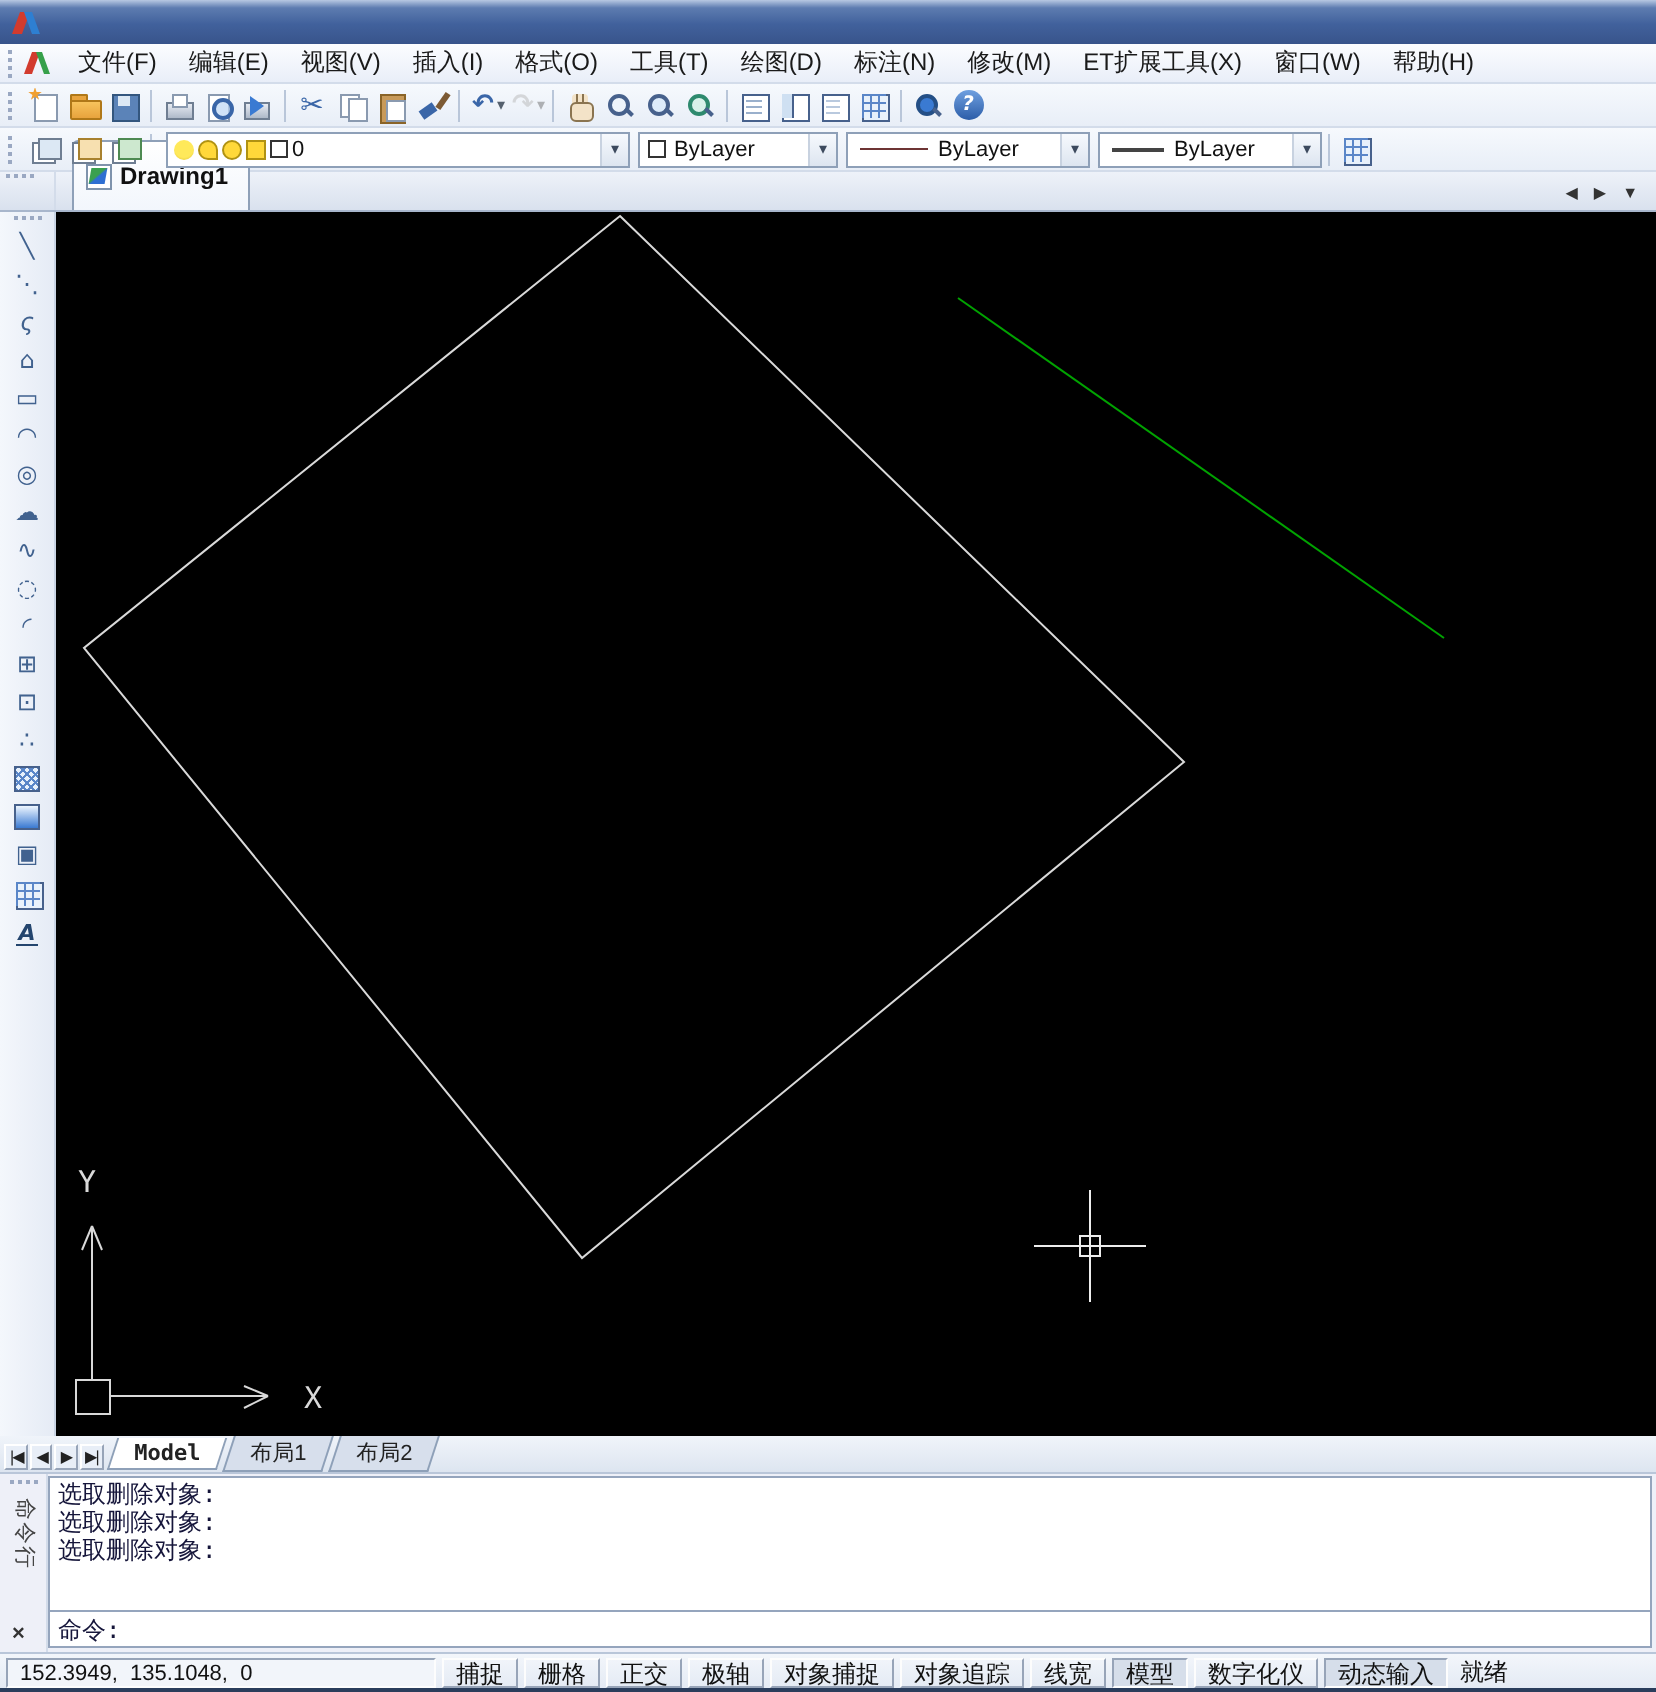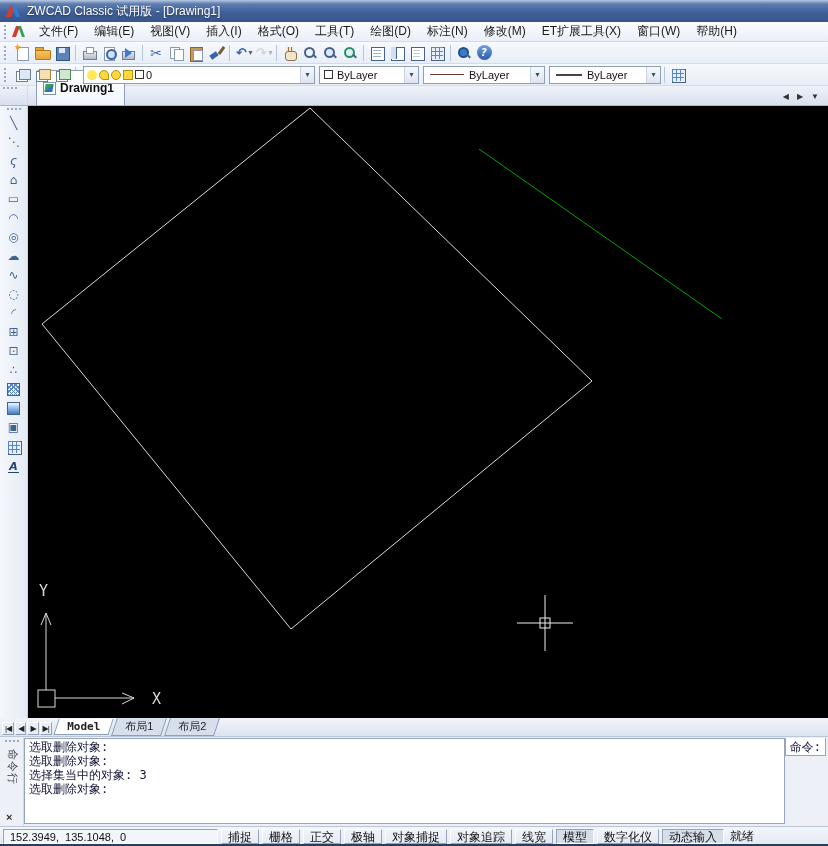--- a/index.html
+++ b/index.html
@@ -139,41 +139,40 @@
   .ltab > span { display:inline-block; transform:skewX(18deg); }
   .ltab.active { background:#fff; font-weight:bold; font-family:"DejaVu Sans Mono","Liberation Mono",monospace; }
 
   
   .cmdpanel { height:90px; background:#eef0f8; display:flex; border-bottom:1px solid #b9c6d9; }
   .cmd-gutter { width:24px; position:relative; border-right:1px solid #d3dcea; }
   .cmd-gutter .hgrip { position:absolute; top:3px; left:5px; }
   .vtitle { position:absolute; top:12px; left:5px; writing-mode:vertical-rl; text-orientation:sideways;
     font-size:11px; color:#444; letter-spacing:1px; }
   .cmd-close { position:absolute; bottom:3px; left:6px; font-size:11px; font-weight:bold; color:#333; line-height:11px; }
-  .cmd-body { flex:1; display:flex; flex-direction:row; padding:1px 2px 2px 0; }
+  .cmd-body { flex:1; display:flex; flex-direction:column; padding:1px 2px 2px 0; }
   .cmd-history { flex:1; background:#fff; border:1px solid #95a5bd; padding:1px 4px;
     font-family:"DejaVu Sans Mono","Liberation Mono",monospace; font-size:12px; color:#15153a; line-height:14px; overflow:hidden; }
   .cmd-input { height:18px; background:#fff; border:1px solid #95a5bd; border-top:none; padding:1px 4px;
     font-family:"DejaVu Sans Mono","Liberation Mono",monospace; font-size:12px; color:#15153a; }
 
   
   .statusbar { height:19px; background:linear-gradient(#f3f6fb,#e2e9f3); display:flex; align-items:center; padding:0 3px; }
   .coords { width:215px; height:15px; border:1px solid; border-color:#97a4b8 #fdfdfd #fdfdfd #97a4b8;
     background:#f2f5fa; font-size:11px; padding:0 6px; line-height:14px; color:#111; white-space:pre; }
   .st-btn { height:15px; line-height:14px; font-size:12px; color:#111; padding:0 6px; margin-left:3px;
     border:1px solid; border-color:#fdfdfd #97a4b8 #97a4b8 #fdfdfd; background:transparent; }
   .st-btn.pressed { border-color:#97a4b8 #fdfdfd #fdfdfd #97a4b8; background:#d6deea; }
   .st-ready { margin-left:6px; color:#111; }
 </style>
 </head>
 <body>
 
 <div class="titlebar">
   <span class="app-logo"></span>
-  <span class="t-text">ZWCAD Classic 试用版 - [Drawing1]</span>
 </div>
 
 <div class="menubar">
   <span class="grip"></span>
   <span class="logo-mini"></span>
   <span>
     
   <span class="menu-item">文件(F)</span><span class="menu-item">编辑(E)</span><span class="menu-item">视图(V)</span><span class="menu-item">插入(I)</span><span class="menu-item">格式(O)</span><span class="menu-item">工具(T)</span><span class="menu-item">绘图(D)</span><span class="menu-item">标注(N)</span><span class="menu-item">修改(M)</span><span class="menu-item">ET扩展工具(X)</span><span class="menu-item">窗口(W)</span><span class="menu-item">帮助(H)</span></span>
 </div>
 
@@ -426,21 +425,20 @@
   <div class="cmd-gutter">
     <span class="hgrip"></span>
     <span class="vtitle">命令行</span>
     <span class="cmd-close">×</span>
   </div>
   <div class="cmd-body">
     <div class="cmd-history">
 
     <div class="cmd-line">选取删除对象:</div>
         <div class="cmd-line">选取删除对象:</div>
-        <div class="cmd-line">选择集当中的对象: 3</div>
         <div class="cmd-line">选取删除对象:</div>
       </div>
     <div class="cmd-input">命令:</div>
   </div>
 </div>
 
 <div class="statusbar">
   <span class="coords">152.3949,  135.1048,  0</span>
   <span style="display:flex;align-items:center;">
 

